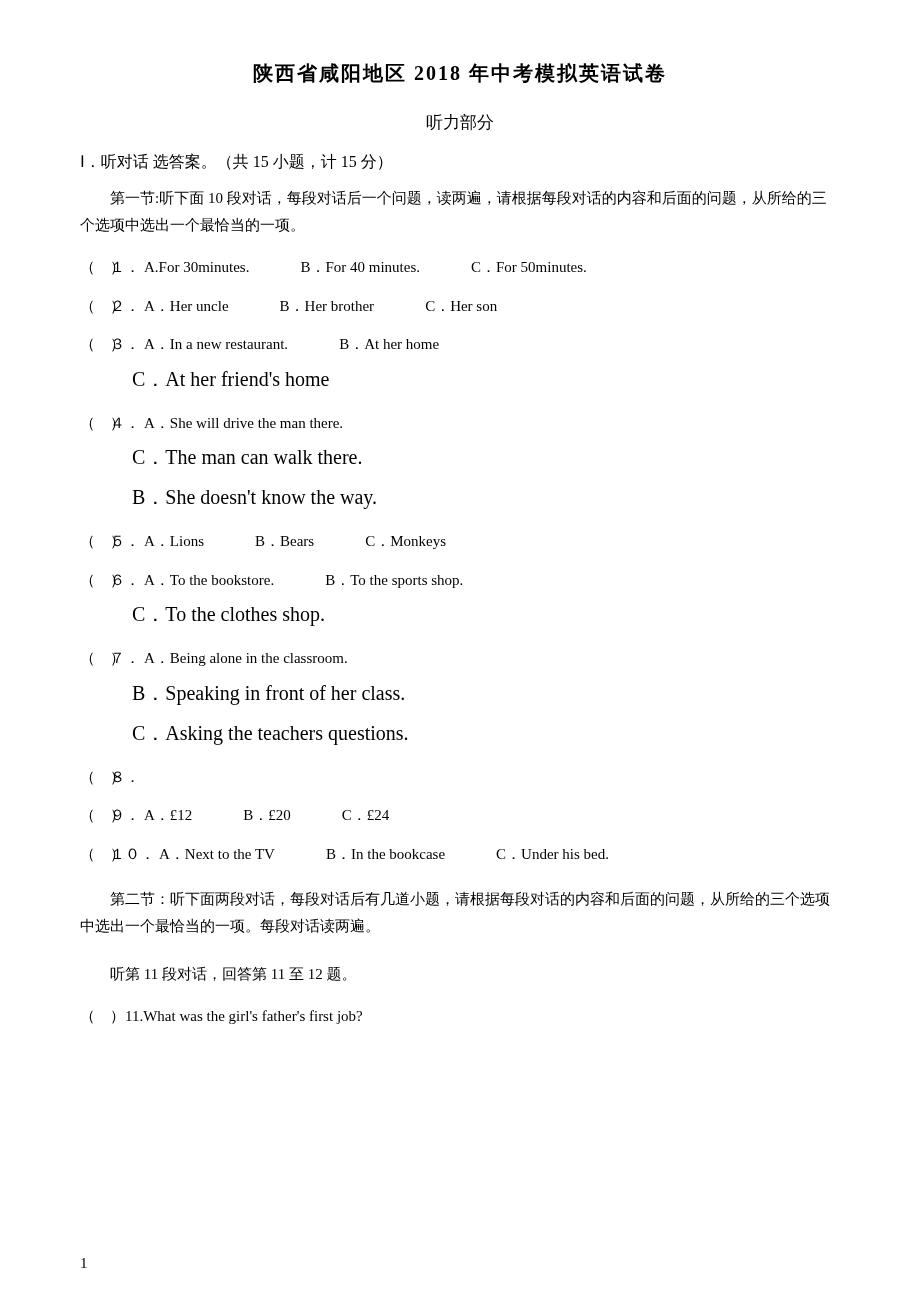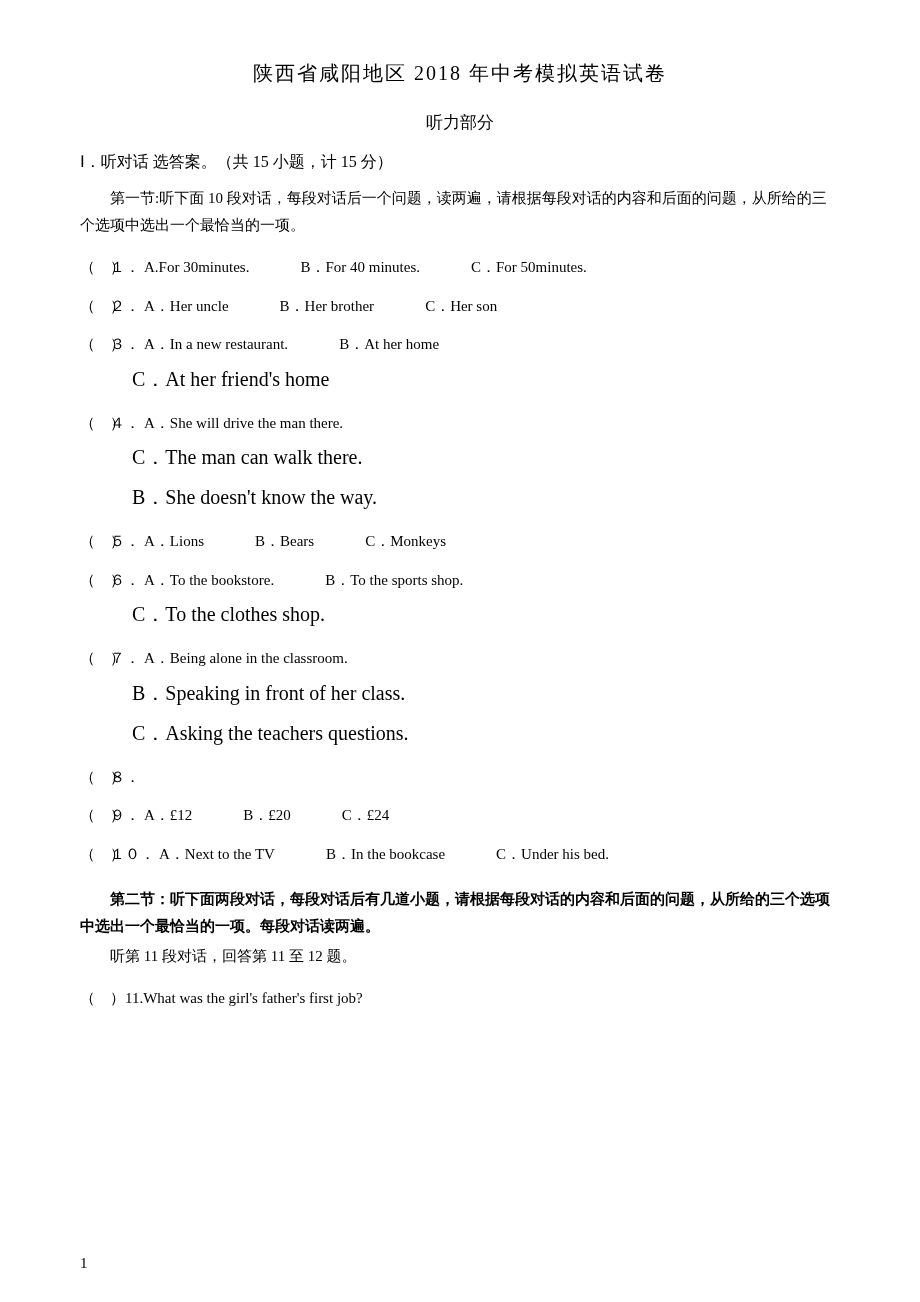--- a/index.html
+++ b/index.html
@@ -13,21 +13,21 @@
       font-size: 16px;
       color: #000000;
       width: 920px;
       min-height: 1302px;
       padding: 60px 80px 60px 80px;
       position: relative;
     }
     .page-title {
       text-align: center;
       font-size: 20px;
-      font-weight: normal;
+      font-weight: bold;
       margin-bottom: 24px;
       letter-spacing: 2px;
     }
     .section-title {
       text-align: center;
       font-size: 17px;
       margin-bottom: 18px;
     }
     .section-header {
       font-size: 16px;
@@ -75,22 +75,21 @@
       line-height: 2.0;
     }
     .page-number {
       position: absolute;
       bottom: 30px;
       left: 80px;
       font-size: 15px;
     }
     .sub-section {
       margin-top: 18px;
-      margin-bottom: 3px;
-      font-weight: bold;
+      margin-bottom: 21px;
     }
   </style>
 </head>
 <body>
 
 <div class="page-title">陕西省咸阳地区 2018 年中考模拟英语试卷</div>
 
 <div class="section-title">听力部分</div>
 
 <div class="section-header">Ⅰ．听对话  选答案。（共 15 小题，计 15 分）</div>

